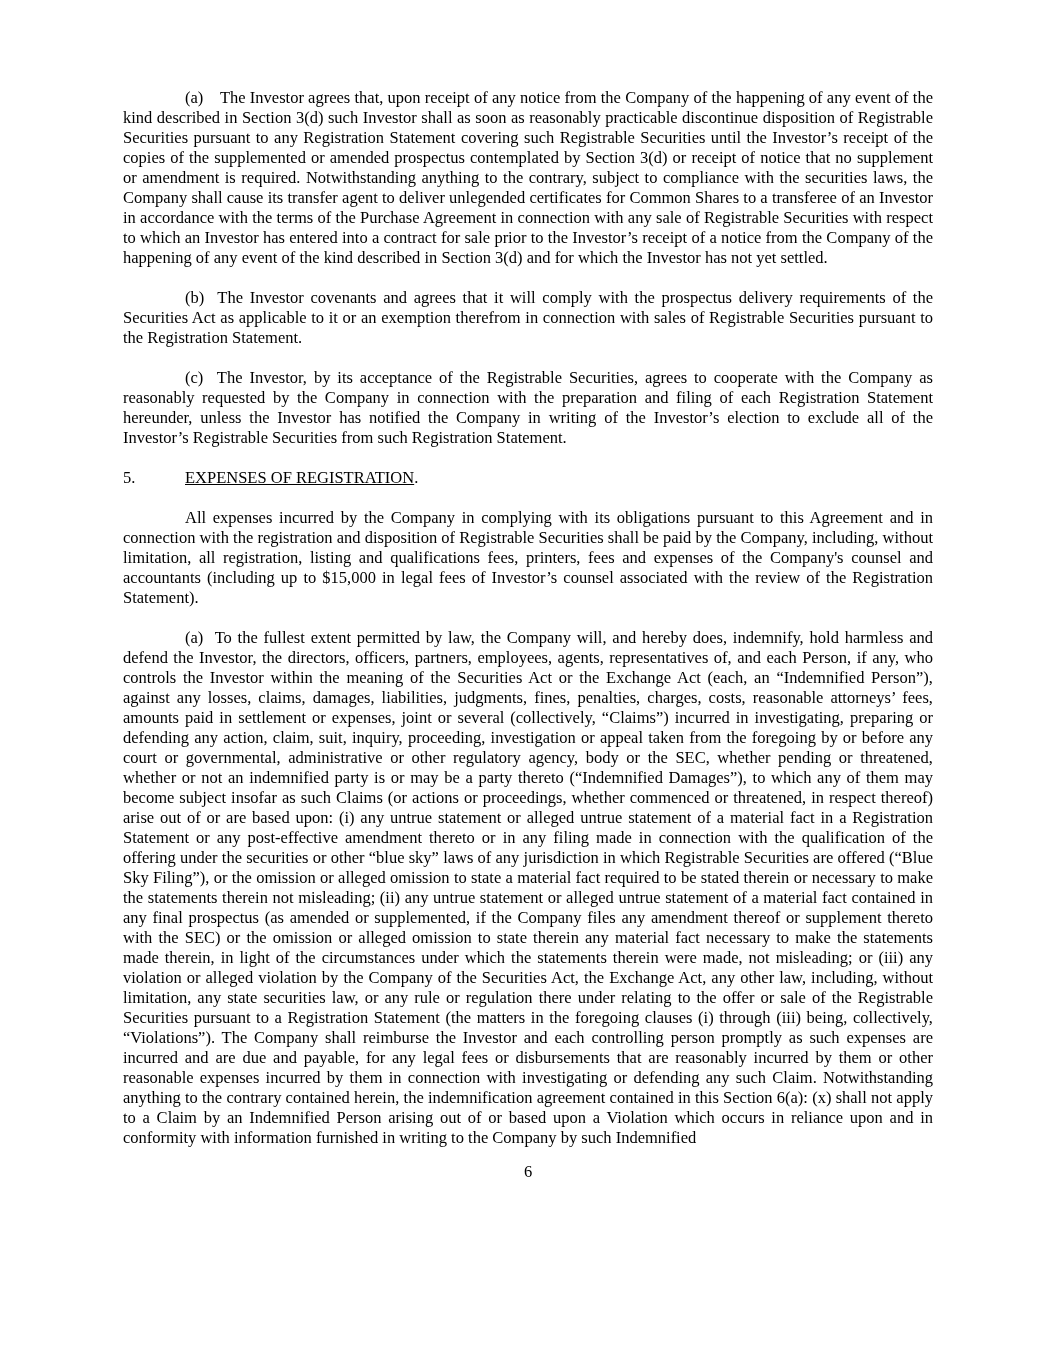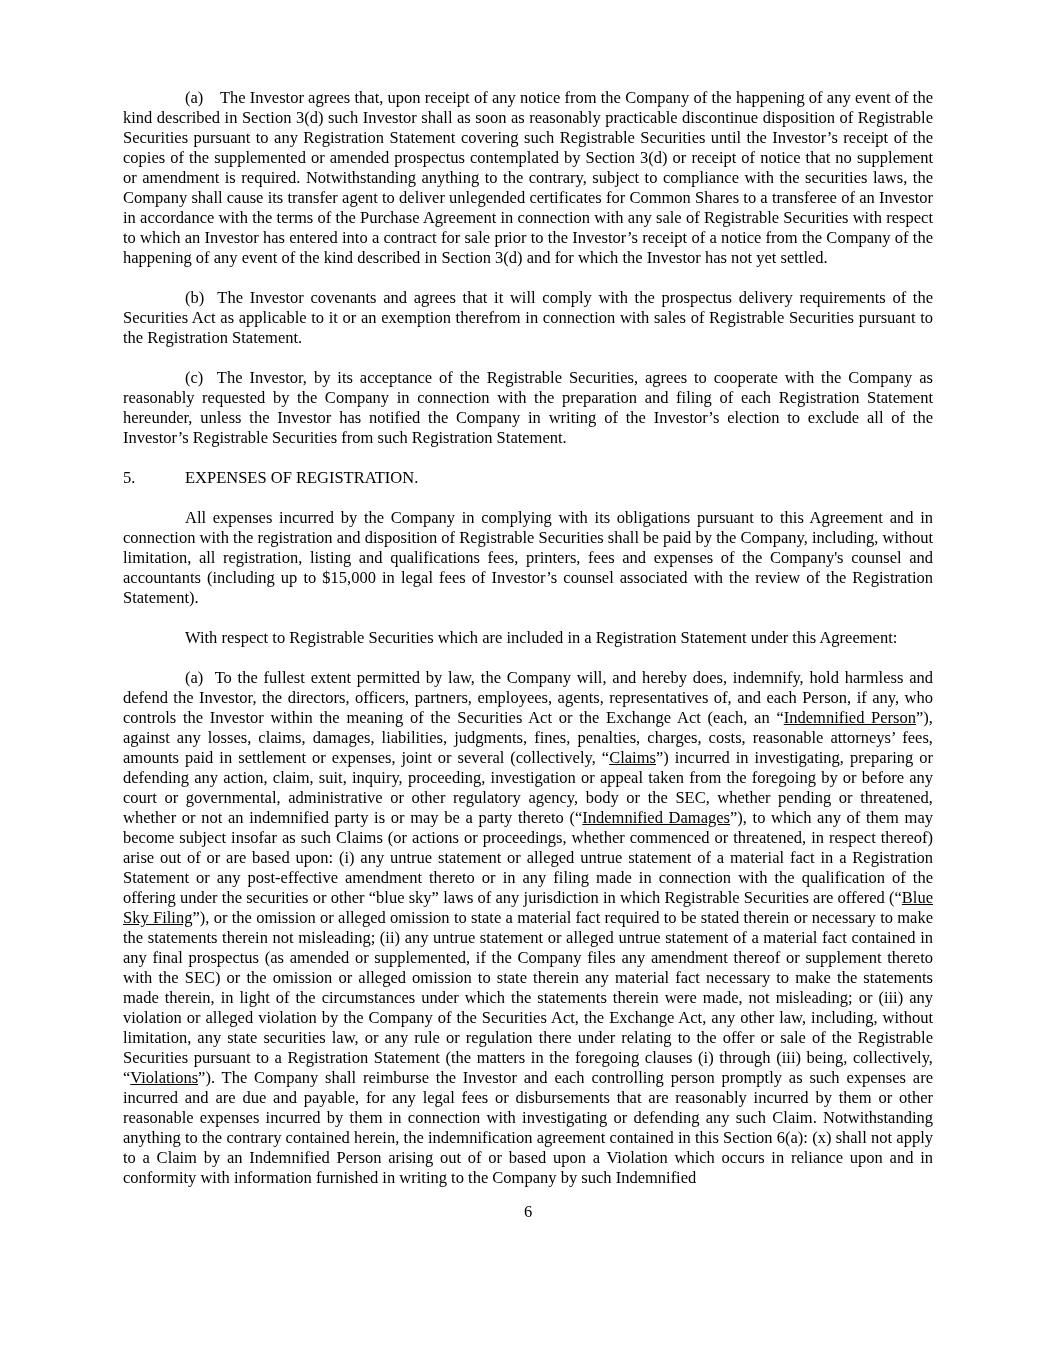--- a/index.html
+++ b/index.html
@@ -30,36 +30,35 @@
   .heading {
     margin: 0 0 20px 0;
     text-align: left;
     text-indent: 0;
   }
   .hnum {
     display: inline-block;
     width: 62px;
   }
   .htitle {
+    text-decoration: underline;
   }
   .underline {
-    text-decoration: underline;
   }
   .page-number {
     text-align: center;
     margin: -6px 0 0 0;
   }
 </style>
 </head>
 <body>
 
 <div class="page">
   <div>
       <p class="para"><span>(a)&nbsp;&nbsp;&nbsp; The Investor agrees that, upon receipt of any notice from the Company of the happening of any event of the kind described in Section 3(d) such Investor shall as soon as reasonably practicable discontinue disposition of Registrable Securities pursuant to any Registration Statement covering such Registrable Securities until the Investor’s receipt of the copies of the supplemented or amended prospectus contemplated by Section 3(d) or receipt of notice that no supplement or amendment is required. Notwithstanding anything to the contrary, subject to compliance with the securities laws, the Company shall cause its transfer agent to deliver unlegended certificates for Common Shares to a transferee of an Investor in accordance with the terms of the Purchase Agreement in connection with any sale of Registrable Securities with respect to which an Investor has entered into a contract for sale prior to the Investor’s receipt of a notice from the Company of the happening of any event of the kind described in Section 3(d) and for which the Investor has not yet settled.</span></p>
       <p class="para"><span>(b)&nbsp; The Investor covenants and agrees that it will comply with the prospectus delivery requirements of the Securities Act as applicable to it or an exemption therefrom in connection with sales of Registrable Securities pursuant to the Registration Statement.</span></p>
       <p class="para"><span>(c)&nbsp; The Investor, by its acceptance of the Registrable Securities, agrees to cooperate with the Company as reasonably requested by the Company in connection with the preparation and filing of each Registration Statement hereunder, unless the Investor has notified the Company in writing of the Investor’s election to exclude all of the Investor’s Registrable Securities from such Registration Statement.</span></p>
       <p class="heading"><span class="hnum">5.</span><span class="htitle">EXPENSES OF REGISTRATION</span><span>.</span></p>
       <p class="para"><span>All expenses incurred by the Company in complying with its obligations pursuant to this Agreement and in connection with the registration and disposition of Registrable Securities shall be paid by the Company, including, without limitation, all registration, listing and qualifications fees, printers, fees and expenses of the Company's counsel and accountants (including up to $15,000 in legal fees of Investor’s counsel associated with the review of the Registration Statement).</span></p>
-      <p class="para"><span>With respect to Registrable Securities which are included in a Registration Statement under this Agreement:</span></p>
       <p class="para"><span>(a)&nbsp; To the fullest extent permitted by law, the Company will, and hereby does, indemnify, hold harmless and defend the Investor, the directors, officers, partners, employees, agents, representatives of, and each Person, if any, who controls the Investor within the meaning of the Securities Act or the Exchange Act (each, an “</span><span class="underline">Indemnified Person</span><span>”), against any losses, claims, damages, liabilities, judgments, fines, penalties, charges, costs, reasonable attorneys’ fees, amounts paid in settlement or expenses, joint or several (collectively, “</span><span class="underline">Claims</span><span>”) incurred in investigating, preparing or defending any action, claim, suit, inquiry, proceeding, investigation or appeal taken from the foregoing by or before any court or governmental, administrative or other regulatory agency, body or the SEC, whether pending or threatened, whether or not an indemnified party is or may be a party thereto (“</span><span class="underline">Indemnified Damages</span><span>”), to which any of them may become subject insofar as such Claims (or actions or proceedings, whether commenced or threatened, in respect thereof) arise out of or are based upon: (i) any untrue statement or alleged untrue statement of a material fact in a Registration Statement or any post-effective amendment thereto or in any filing made in connection with the qualification of the offering under the securities or other “blue sky” laws of any jurisdiction in which Registrable Securities are offered (“</span><span class="underline">Blue Sky Filing</span><span>”), or the omission or alleged omission to state a material fact required to be stated therein or necessary to make the statements therein not misleading; (ii) any untrue statement or alleged untrue statement of a material fact contained in any final prospectus (as amended or supplemented, if the Company files any amendment thereof or supplement thereto with the SEC) or the omission or alleged omission to state therein any material fact necessary to make the statements made therein, in light of the circumstances under which the statements therein were made, not misleading; or (iii) any violation or alleged violation by the Company of the Securities Act, the Exchange Act, any other law, including, without limitation, any state securities law, or any rule or regulation there under relating to the offer or sale of the Registrable Securities pursuant to a Registration Statement (the matters in the foregoing clauses (i) through (iii) being, collectively, “</span><span class="underline">Violations</span><span>”). The Company shall reimburse the Investor and each controlling person promptly as such expenses are incurred and are due and payable, for any legal fees or disbursements that are reasonably incurred by them or other reasonable expenses incurred by them in connection with investigating or defending any such Claim. Notwithstanding anything to the contrary contained herein, the indemnification agreement contained in this Section 6(a): (x) shall not apply to a Claim by an Indemnified Person arising out of or based upon a Violation which occurs in reliance upon and in conformity with information furnished in writing to the Company by such Indemnified</span></p>
     </div>
   <div class="page-number">6</div>
 </div>
 
 </body></html>

